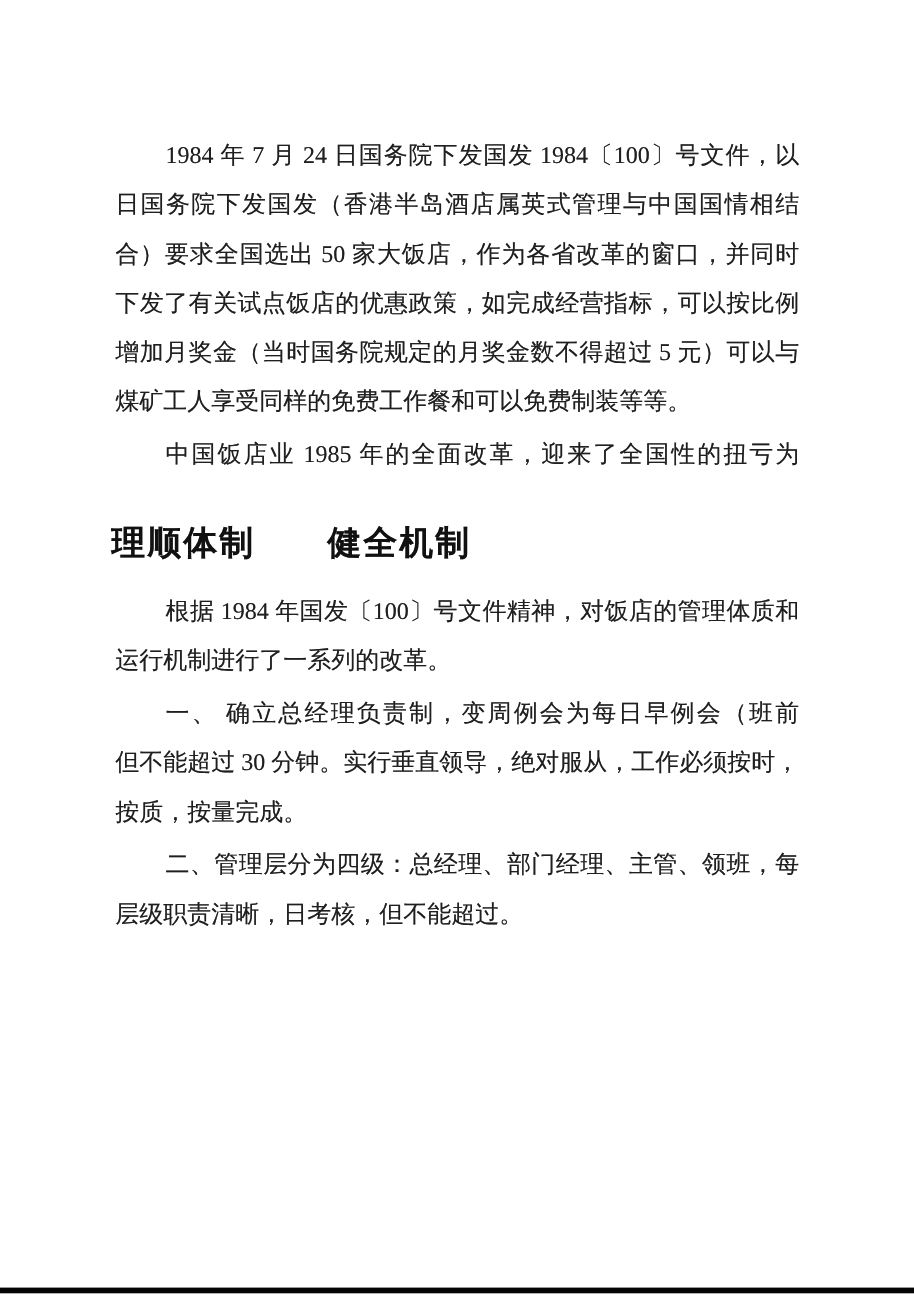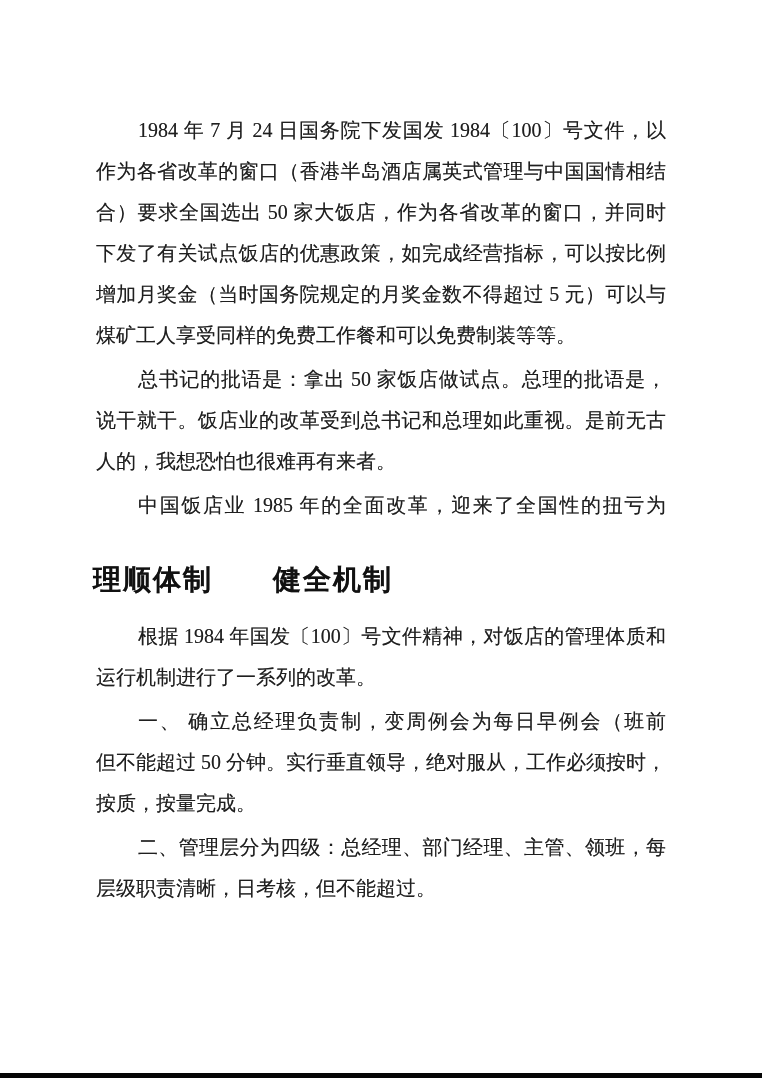--- a/index.html
+++ b/index.html
@@ -69,47 +69,42 @@
   }
 </style>
 </head>
 <body>
 
 <div class="page">
   <div class="textblock">
 
     <div class="para">
       <span class="line first">1984 年 7 月 24 日国务院下发国发 1984〔100〕号文件，以</span>
-      <span class="line">作为各省改革的窗口（香港半岛酒店属英式管理与中国国情相结</span>
+      <span class="line">日国务院下发国发（香港半岛酒店属英式管理与中国国情相结</span>
       <span class="line">合）要求全国选出 50 家大饭店，作为各省改革的窗口，并同时</span>
       <span class="line">下发了有关试点饭店的优惠政策，如完成经营指标，可以按比例</span>
       <span class="line">增加月奖金（当时国务院规定的月奖金数不得超过 5 元）可以与</span>
       <span class="line last">煤矿工人享受同样的免费工作餐和可以免费制装等等。</span>
     </div>
 
-    <div class="para">
-      <span class="line first">总书记的批语是：拿出 50 家饭店做试点。总理的批语是，</span>
-      <span class="line">说干就干。饭店业的改革受到总书记和总理如此重视。是前无古</span>
-      <span class="line last">人的，我想恐怕也很难再有来者。</span>
-    </div>
 
     <div class="para">
       <span class="line first">中国饭店业 1985 年的全面改革，迎来了全国性的扭亏为盈。</span>
     </div>
 
     <h1 class="heading">理顺体制　　健全机制</h1>
 
     <div class="para">
       <span class="line first">根据 1984 年国发〔100〕号文件精神，对饭店的管理体质和</span>
       <span class="line last">运行机制进行了一系列的改革。</span>
     </div>
 
     <div class="para">
       <span class="line first">一、 确立总经理负责制，变周例会为每日早例会（班前会），</span>
-      <span class="line">但不能超过 50 分钟。实行垂直领导，绝对服从，工作必须按时，</span>
+      <span class="line">但不能超过 30 分钟。实行垂直领导，绝对服从，工作必须按时，</span>
       <span class="line last">按质，按量完成。</span>
     </div>
 
     <div class="para">
       <span class="line first">二、管理层分为四级：总经理、部门经理、主管、领班，每</span>
       <span class="line last">层级职责清晰，日考核，但不能超过。</span>
     </div>
 
 
   </div>

